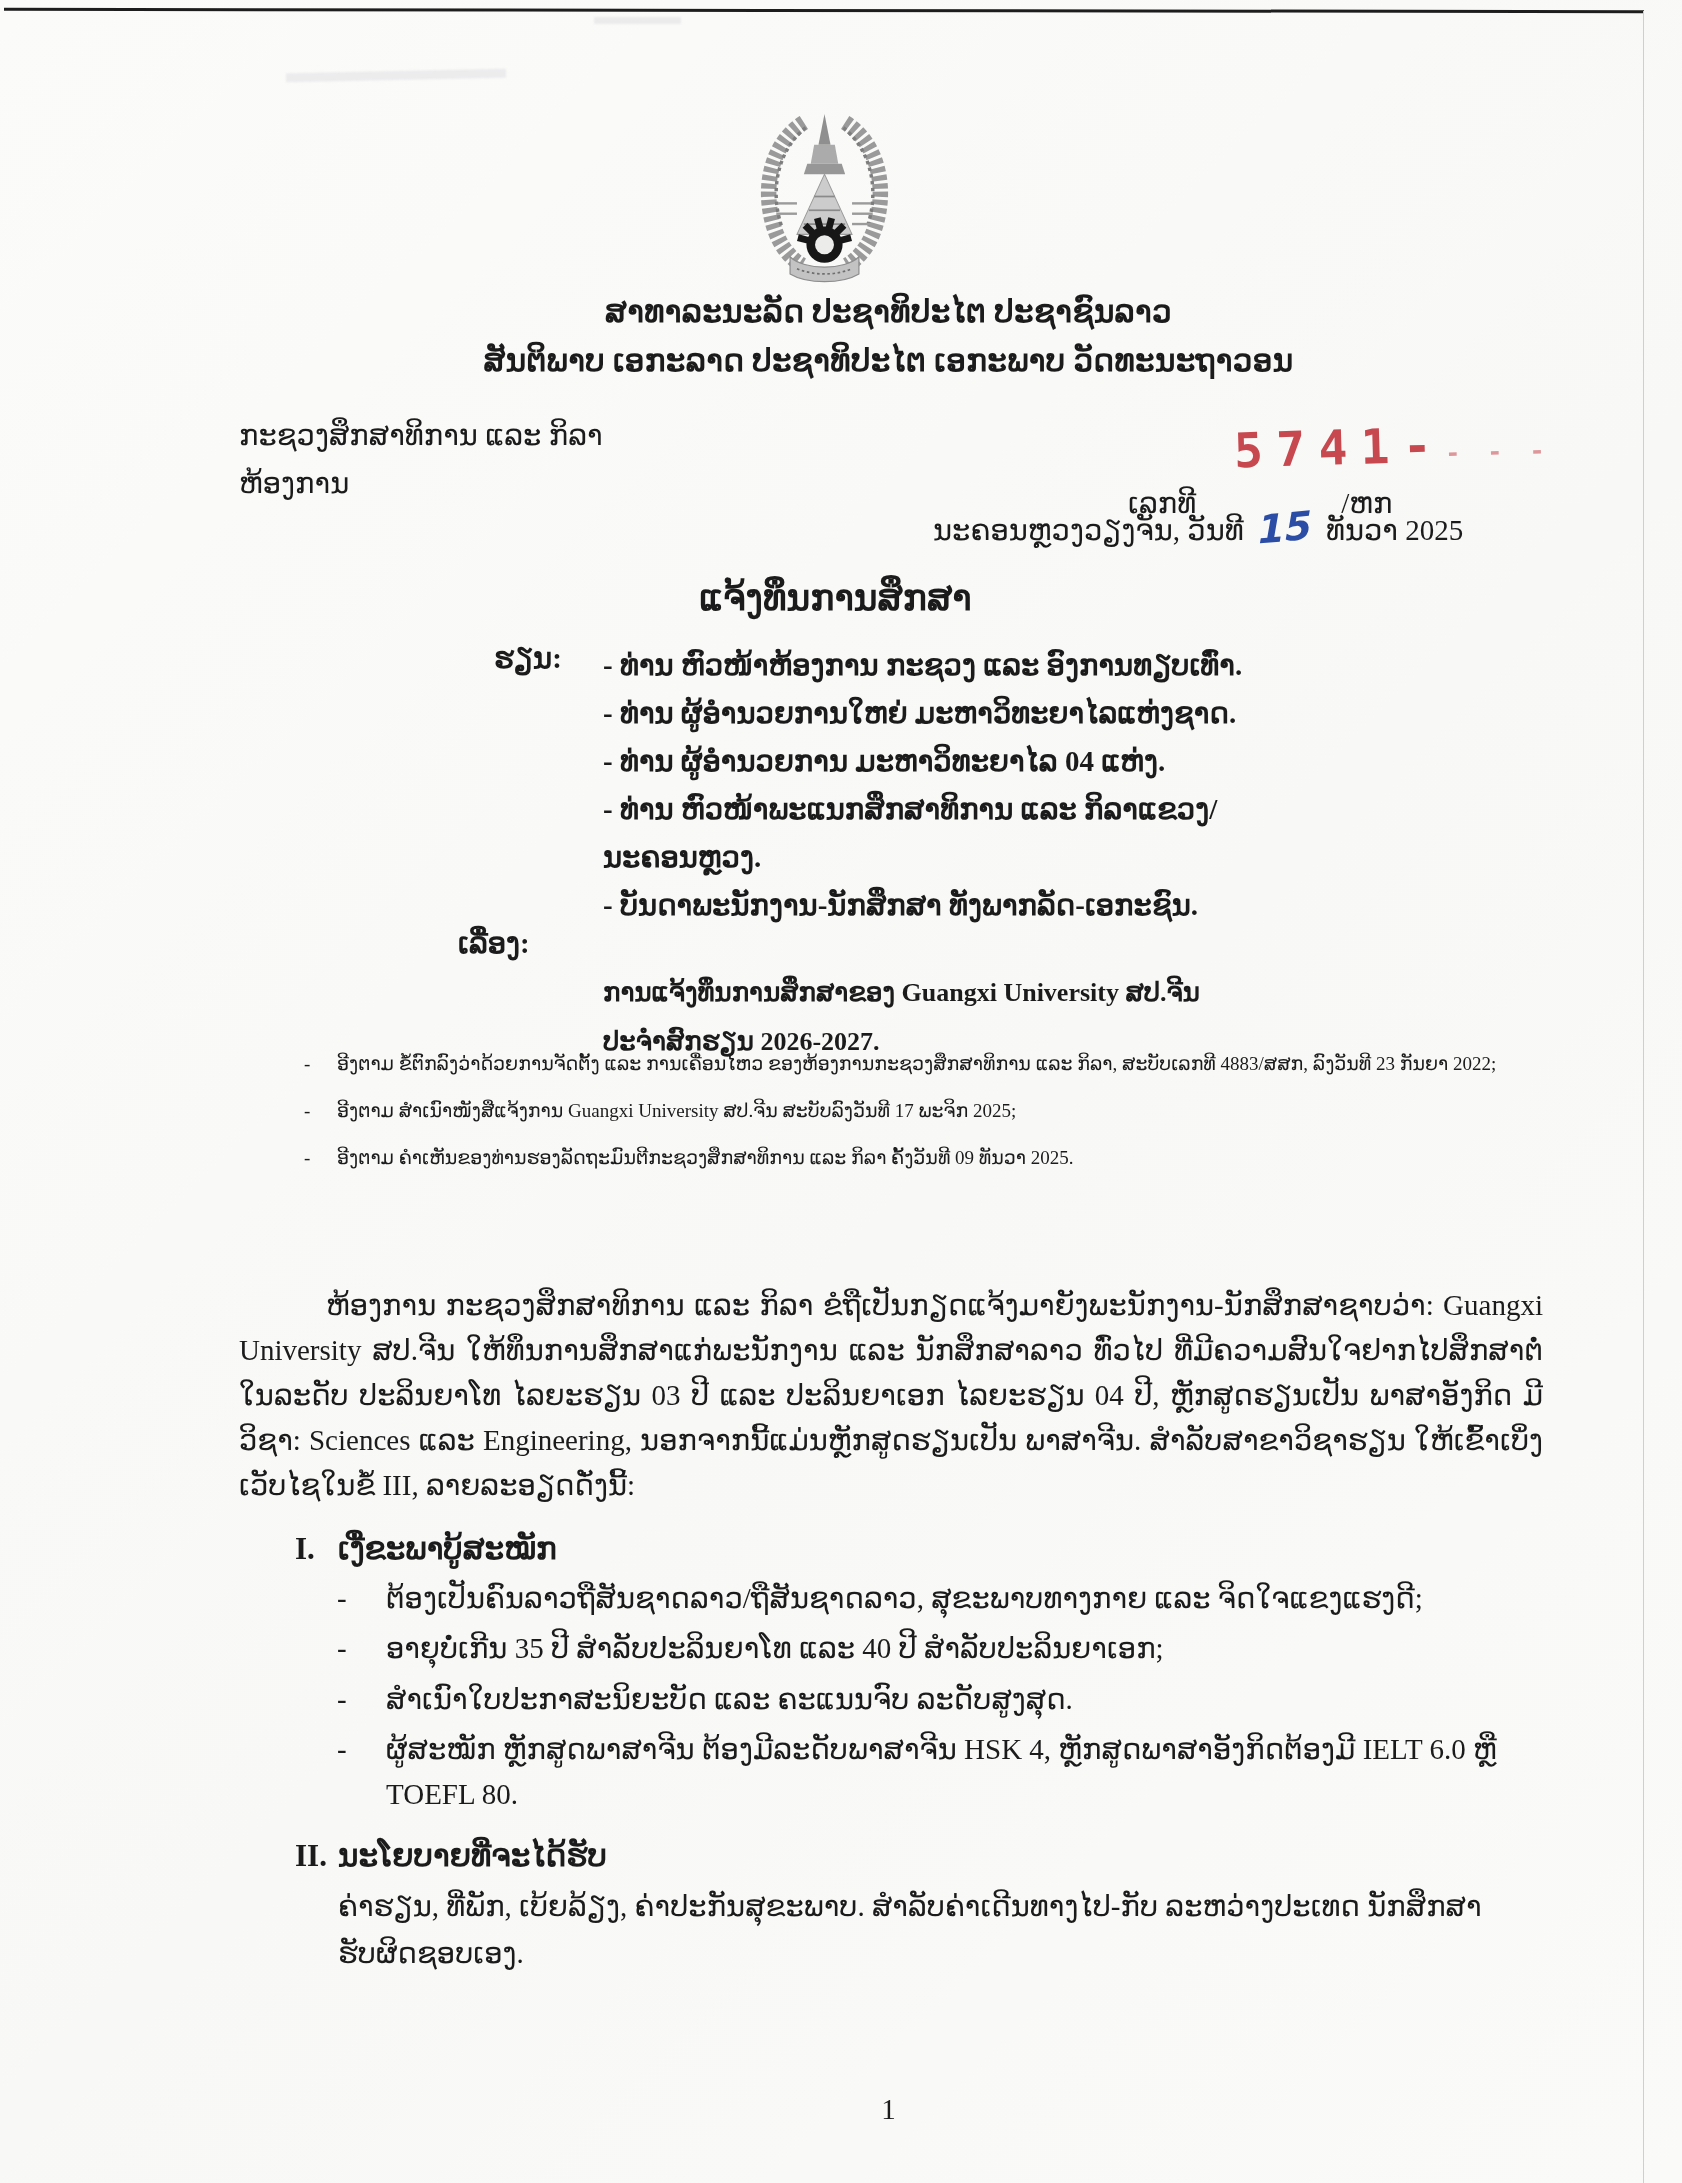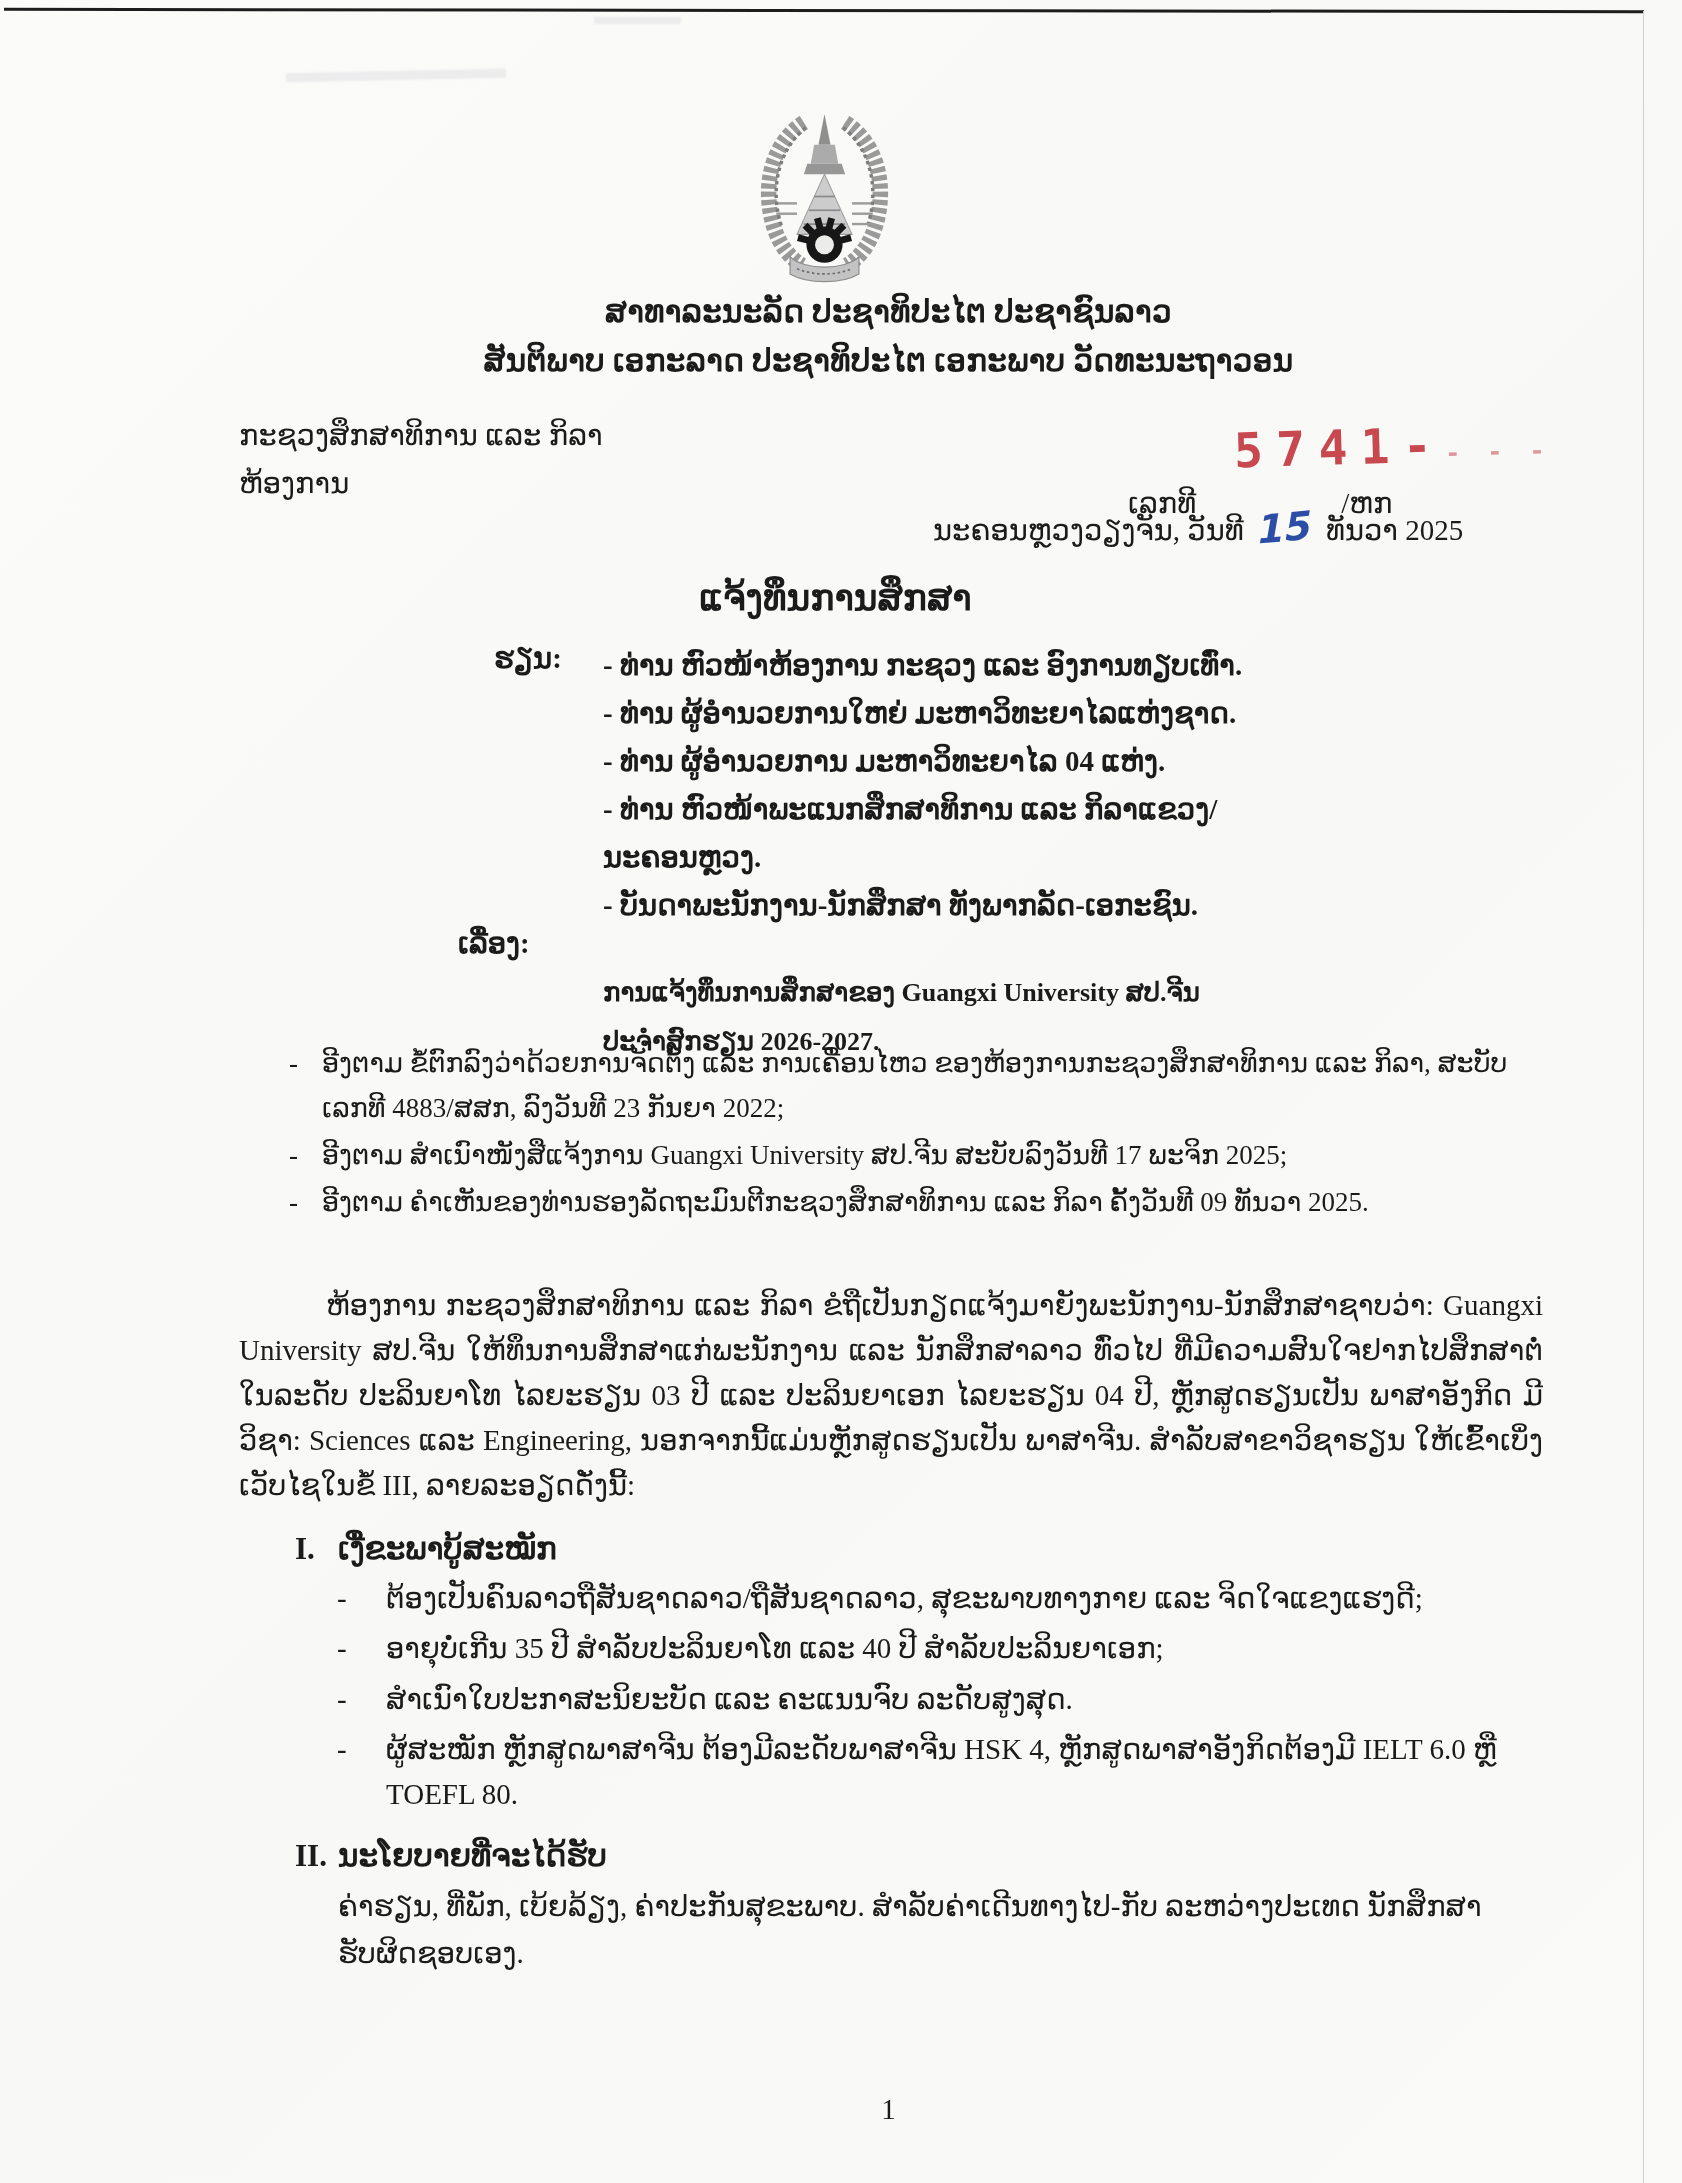--- a/index.html
+++ b/index.html
@@ -57,21 +57,21 @@
   .doc-title span{position:relative;left:-53px;}
 
   .rec-label{left:494px;top:641px;font-weight:700;font-size:29px;text-align:right;}
   .rec-lines{left:603px;top:641px;width:893px;font-weight:700;font-size:29px;}
   .rec-lines div{line-height:48px;height:48px;white-space:nowrap;}
 
   .subj-label{left:458px;top:926px;font-weight:700;font-size:29px;}
   .subj-lines{left:603px;top:968px;width:886px;font-weight:700;font-size:26px;}
   .subj-lines div{line-height:49px;white-space:nowrap;}
 
-  .preamble{left:289px;top:1041px;width:1276px;font-size:27px;}
+  .preamble{left:304px;top:1041px;width:1276px;font-size:19px;}
   .preamble div{position:relative;padding-left:33px;text-indent:0px;line-height:45px;margin-bottom:2px;}
   .preamble div::before{content:"-";position:absolute;left:0;top:0;}
 
   .main-para{
     left:239px;top:1283px;width:1304px;
     font-size:29px;line-height:45px;text-align:justify;text-indent:87px;
   }
 
   .sec-head{font-weight:700;font-size:31px;white-space:nowrap;}
   .sec-num{display:inline-block;width:43px;}

